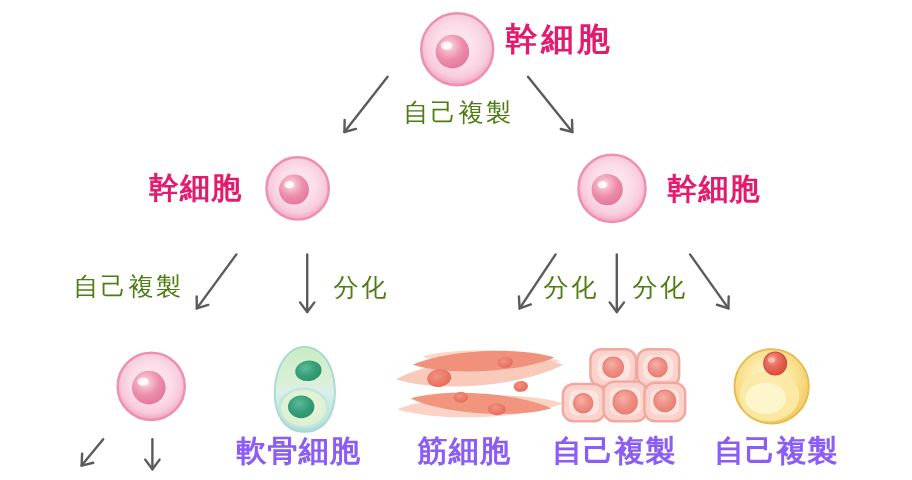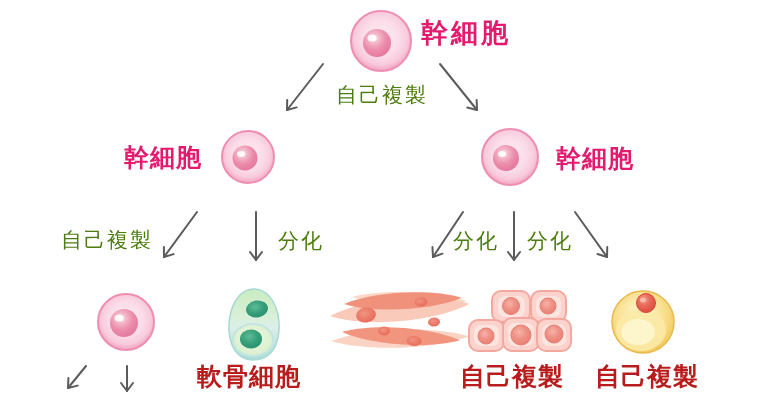--- a/index.html
+++ b/index.html
@@ -5,21 +5,21 @@
   html,body{margin:0;padding:0;background:#fff;}
   #stage{
     position:relative;width:760px;height:400px;background:#ffffff;
     overflow:hidden;font-family:"Liberation Sans","DejaVu Sans",sans-serif;
   }
   #art{position:absolute;left:0;top:0;}
   .lbl{position:absolute;white-space:nowrap;line-height:1;}
   .stem-lbl{color:#e31a6e;font-weight:bold;font-size:25px;letter-spacing:1px;}
   .stem-lbl.big{font-size:27px;letter-spacing:3px;}
   .proc-lbl{color:#4d7c0f;font-weight:500;font-size:21px;letter-spacing:2px;}
-  .type-lbl{color:#b91c1c;font-weight:bold;font-size:25px;letter-spacing:1px;text-align:right;}
+  .type-lbl{color:#8b5cf6;font-weight:bold;font-size:25px;letter-spacing:1px;text-align:right;}
 </style>
 </head>
 <body>
 
 <div id="stage">
 
   <svg id="art" width="760" height="400" viewBox="0 0 760 400">
     <defs>
       <marker id="ah" markerUnits="userSpaceOnUse" markerWidth="18" markerHeight="18" refX="10" refY="8" orient="auto">
         <path d="M2,2 L10,8 L2,14" fill="none" stroke="#5b5b5b" stroke-width="2" stroke-linecap="round" stroke-linejoin="round"></path>
@@ -174,16 +174,17 @@
 
   <span class="lbl stem-lbl" style="left:124px;top:145px">幹細胞</span>
   <span class="lbl stem-lbl" style="left:556px;top:146px">幹細胞</span>
 
   <span class="lbl proc-lbl" style="left:61px;top:229px">自己複製</span>
   <span class="lbl proc-lbl" style="left:278px;top:230px">分化</span>
   <span class="lbl proc-lbl" style="left:453px;top:230px">分化</span>
   <span class="lbl proc-lbl" style="left:527px;top:230px">分化</span>
 
   <span class="lbl type-lbl" style="left:197px;top:364px">軟骨細胞</span>
+  <span class="lbl type-lbl" style="left:348px;top:364px">筋細胞</span>
   <span class="lbl type-lbl" style="left:460px;top:364px">自己複製</span>
   <span class="lbl type-lbl" style="left:595px;top:364px">自己複製</span>
 
 </div>
 
 </body></html>

